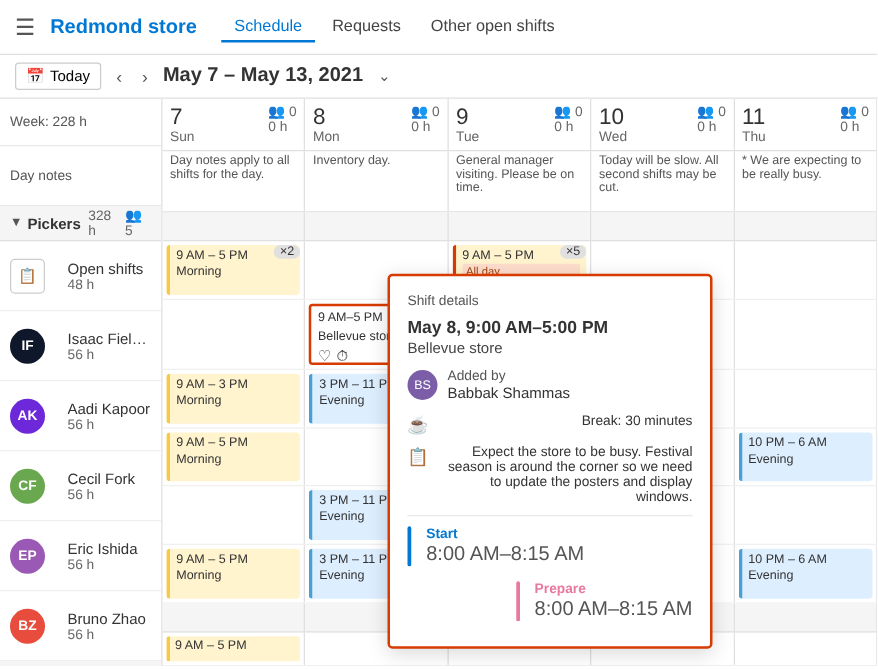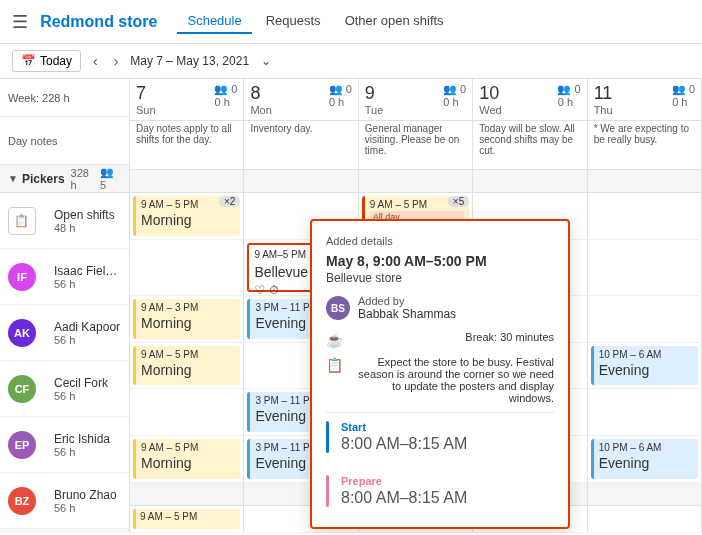--- a/index.html
+++ b/index.html
@@ -10,21 +10,21 @@
     .hamburger { font-size: 18px; margin-right: 12px; color: #555; cursor: pointer; }
     .store-name { font-size: 16px; font-weight: 600; color: #0078d4; margin-right: 20px; }
     .nav-links { display: flex; gap: 4px; }
     .nav-link { padding: 4px 10px; font-size: 13px; color: #444; cursor: pointer; text-decoration: none; border-bottom: 2px solid transparent; }
     .nav-link.active { color: #0078d4; border-bottom: 2px solid #0078d4; font-weight: 500; }
 
     
     .sub-nav { display: flex; align-items: center; padding: 6px 12px; border-bottom: 1px solid #e0e0e0; gap: 8px; }
     .today-btn { border: 1px solid #ccc; border-radius: 3px; padding: 3px 8px; font-size: 12px; cursor: pointer; background: #fff; display: flex; align-items: center; gap: 4px; }
     .nav-arrow { cursor: pointer; font-size: 14px; color: #555; padding: 2px 4px; }
-    .date-range { font-size: 12px; font-weight: 400; margin-right: 4px; cursor: pointer; }
+    .date-range { font-size: 16px; font-weight: 700; margin-right: 4px; cursor: pointer; }
     .chevron-down { font-size: 12px; color: #555; cursor: pointer; }
 
     
     .main-grid { display: flex; height: calc(535px - 44px - 37px); overflow: hidden; }
 
     
     .sidebar { width: 130px; flex-shrink: 0; border-right: 1px solid #e0e0e0; overflow: hidden; }
     .sidebar-week { padding: 4px 8px; font-size: 11px; color: #555; border-bottom: 1px solid #e8e8e8; height: 38px; display: flex; align-items: center; }
     .sidebar-daynotes { padding: 4px 8px; font-size: 11px; color: #555; height: 48px; display: flex; align-items: center; border-bottom: 1px solid #e8e8e8; }
     .group-header { display: flex; align-items: center; padding: 4px 8px; background: #f5f5f5; border-bottom: 1px solid #e0e0e0; height: 28px; }
@@ -53,35 +53,35 @@
     .day-note-cell { flex: 1; padding: 2px 6px; font-size: 10px; color: #555; border-right: 1px solid #e0e0e0; min-height: 48px; }
     .grid-group-header { display: flex; background: #f5f5f5; border-bottom: 1px solid #e0e0e0; height: 28px; align-items: center; }
     .grid-group-cell { flex: 1; border-right: 1px solid #e0e0e0; height: 100%; }
 
     .grid-row { display: flex; height: 56px; border-bottom: 1px solid #f0f0f0; }
     .grid-cell { flex: 1; border-right: 1px solid #e0e0e0; padding: 3px; position: relative; min-width: 0; }
 
     
     .shift-chip { border-radius: 3px; padding: 2px 5px; font-size: 10px; line-height: 1.3; cursor: pointer; height: 100%; display: flex; flex-direction: column; justify-content: flex-start; }
     .shift-chip .shift-time { font-weight: 500; font-size: 10px; }
-    .shift-chip .shift-label { font-size: 14px; }
+    .shift-chip .shift-label { font-size: 10px; }
     .chip-yellow { background: #fff4ce; border-left: 3px solid #f7c948; }
     .chip-blue { background: #ddeeff; border-left: 3px solid #4a9fd4; }
     .chip-orange-outline { background: #fff; border: 2px solid #d83b01; border-radius: 3px; }
     .shift-count-badge { position: absolute; top: 3px; right: 3px; background: #e0e0e0; border-radius: 10px; padding: 0 5px; font-size: 10px; }
     .all-day-badge { background: #ffddcc; border-radius: 2px; padding: 1px 3px; font-size: 9px; color: #a0440a; }
     .chip-orange { background: #fff4ce; border-left: 3px solid #d83b01; }
 
     
     .shift-popup { position: absolute; top: 50px; left: 80px; width: 260px; background: #fff; border: 2px solid #d83b01; border-radius: 4px; padding: 14px; z-index: 100; box-shadow: 0 4px 16px rgba(0,0,0,0.15); }
     .popup-title { font-size: 11px; color: #555; margin-bottom: 6px; }
     .popup-date { font-size: 14px; font-weight: 600; margin-bottom: 2px; }
     .popup-location { font-size: 12px; color: #444; margin-bottom: 10px; }
     .popup-added { display: flex; align-items: center; gap: 8px; margin-bottom: 10px; }
-    .popup-avatar { width: 24px; height: 24px; border-radius: 50%; background: #7b5ea7; display: flex; align-items: center; justify-content: center; color: #fff; font-size: 10px; font-weight: 700; }
+    .popup-avatar { width: 24px; height: 24px; border-radius: 50%; background: #7b5ea7; display: flex; align-items: center; justify-content: center; color: #fff; font-size: 10px; font-weight: 400; }
     .popup-added-text { font-size: 11px; color: #555; }
     .popup-added-name { font-size: 12px; font-weight: 500; text-align: center; }
     .popup-detail { display: flex; align-items: flex-start; gap: 8px; margin-bottom: 8px; }
     .popup-icon { font-size: 14px; margin-top: 1px; width: 18px; text-align: center; }
     .popup-text { font-size: 11px; color: #333; flex: 1; text-align: right; }
     .popup-divider { border: none; border-top: 1px solid #e8e8e8; margin: 8px 0; }
     .popup-section-title { font-size: 11px; font-weight: 600; color: #0078d4; margin-bottom: 2px; }
     .popup-section-time { font-size: 16px; color: #555; }
     .popup-section { margin-bottom: 6px; }
     .popup-section-bar { width: 3px; background: #0078d4; border-radius: 2px; height: 32px; margin-right: 6px; }
@@ -134,21 +134,21 @@
 
     <div class="open-shifts-row">
       <div class="open-shifts-icon">📋</div>
       <div class="person-info">
         <div class="person-name">Open shifts</div>
         <div class="person-hours">48 h</div>
       </div>
     </div>
 
     <div class="person-row">
-      <div class="avatar" style="background:#d946ef;">IF</div>
+      <div class="avatar" style="background:#0f172a;">IF</div>
       <div class="person-info">
         <div class="person-name">Isaac Fielder</div>
         <div class="person-hours">56 h</div>
       </div>
     </div>
     <div class="person-row">
       <div class="avatar" style="background:#6d28d9;">AK</div>
       <div class="person-info">
         <div class="person-name">Aadi Kapoor</div>
         <div class="person-hours">56 h</div>
@@ -387,21 +387,21 @@
       <div class="runners-cell">
         <div style="height:20px;background:#fff4ce;border-left:3px solid #f7c948;border-radius:2px;padding:2px 4px;font-size:10px;">9 AM – 5 PM</div>
       </div>
       <div class="runners-cell"></div>
       <div class="runners-cell"></div>
       <div class="runners-cell"></div>
       <div class="runners-cell"></div>
     </div>
 
     <div class="shift-popup" style="position:absolute;top:140px;left:180px;">
-      <div class="popup-title">Added details</div>
+      <div class="popup-title">Shift details</div>
       <div class="popup-date">May 8, 9:00 AM–5:00 PM</div>
       <div class="popup-location">Bellevue store</div>
       <div class="popup-added">
         <div class="popup-avatar">BS</div>
         <div>
           <div class="popup-added-text">Added by</div>
           <div class="popup-added-name">Babbak Shammas</div>
         </div>
       </div>
       <div class="popup-detail">
@@ -413,21 +413,21 @@
         <span class="popup-text">Expect the store to be busy. Festival season is around the corner so we need to update the posters and display windows.</span>
       </div>
       <hr class="popup-divider">
       <div class="popup-section-content">
         <div class="popup-section-bar"></div>
         <div class="popup-section">
           <div class="popup-section-title">Start</div>
           <div class="popup-section-time">8:00 AM–8:15 AM</div>
         </div>
       </div>
-      <div class="popup-section-content" style="margin-top:16px;">
+      <div class="popup-section-content" style="margin-top:6px;justify-content:flex-end;">
         <div class="popup-section-bar popup-section-bar-pink"></div>
         <div class="popup-section">
           <div class="popup-section-title" style="color:#e879a0;">Prepare</div>
           <div class="popup-section-time">8:00 AM–8:15 AM</div>
         </div>
       </div>
     </div>
 
   </div>
 </div>

